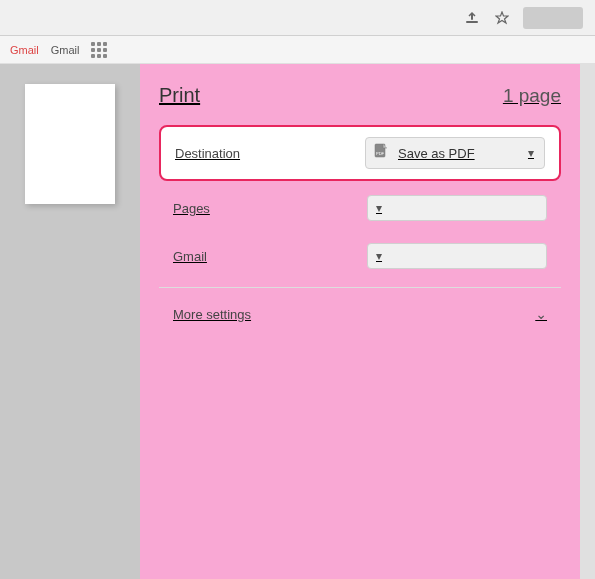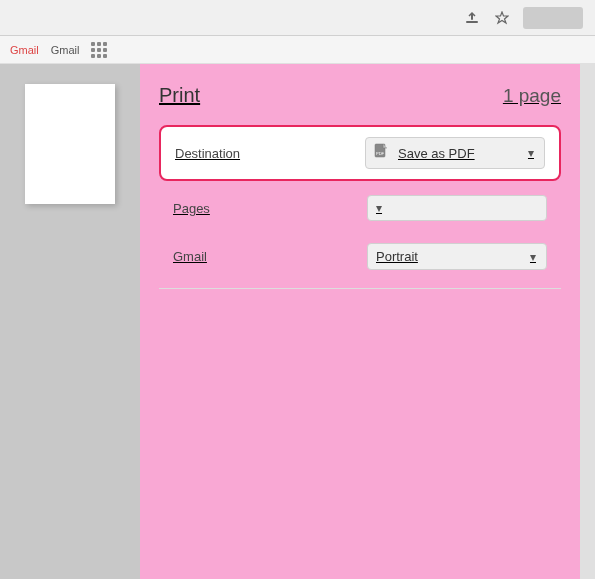--- a/index.html
+++ b/index.html
@@ -302,25 +302,28 @@
     <div class="settings-row">
       <span class="row-label">Pages</span>
       <div class="row-control">
         <span class="row-control-chevron">▾</span>
       </div>
     </div>
 
     <div class="settings-row">
       <span class="row-label">Gmail</span>
       <div class="row-control">
-        <span class="row-control-text">Portrait</span>
         <span class="row-control-chevron">▾</span>
       </div>
     </div>
 
     <div class="divider"></div>
 
+    <div class="more-settings-row">
+      <span class="more-settings-label">More settings</span>
+      <span class="expand-chevron">⌄</span>
+    </div>
 
   </div>
 
   <div class="right-clip"></div>
 
 </div>
 
 </body></html>

